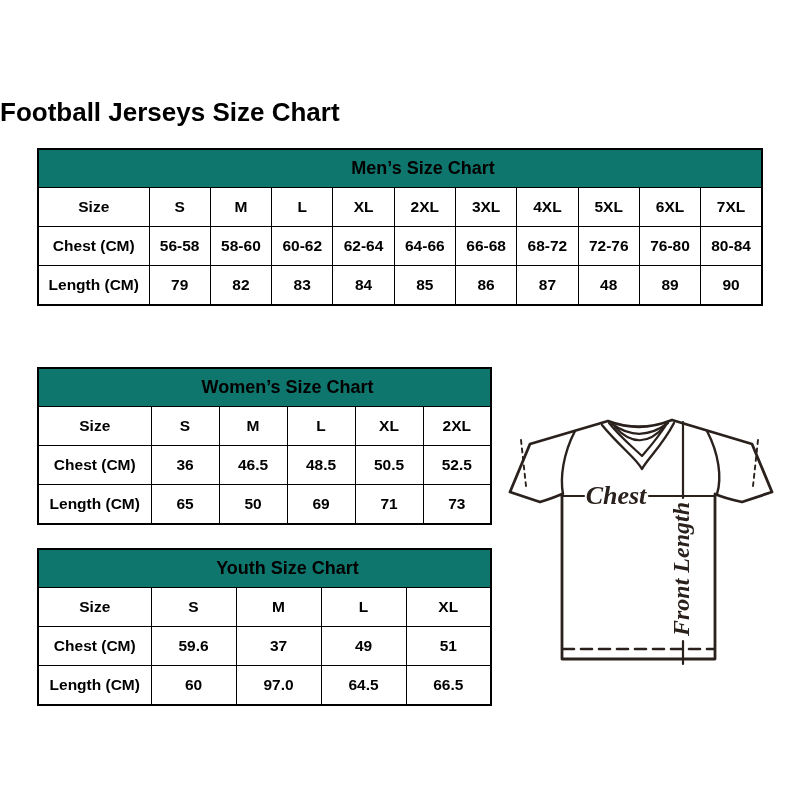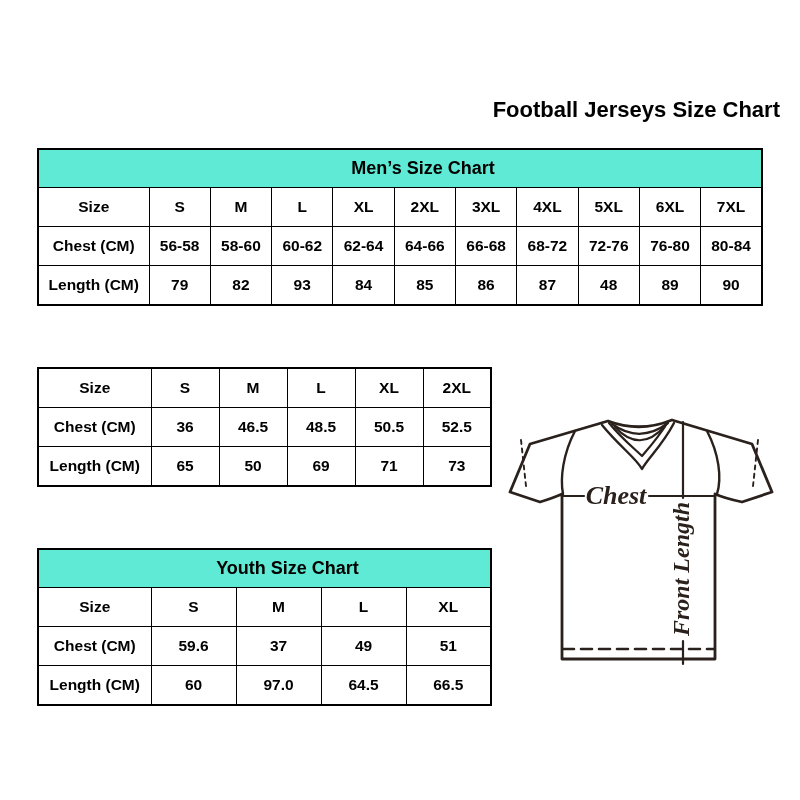--- a/index.html
+++ b/index.html
@@ -1,34 +1,34 @@
 <!DOCTYPE html>
 <html><head>
 <meta charset="utf-8">
 <style>
   html,body{margin:0;padding:0;}
   body{
     width:800px;height:800px;position:relative;background:#ffffff;overflow:hidden;
     font-family:"Liberation Sans",sans-serif;color:#000;
   }
   .page-title{
-    position:absolute;left:0;top:97px;width:780px;text-align:right;
-    font-size:22px;font-weight:bold;color:#000;
+    position:absolute;left:0;top:97px;width:780px;text-align:left;
+    font-size:26px;font-weight:bold;color:#000;
   }
   table.size-table{
     position:absolute;border-collapse:collapse;table-layout:fixed;
     background:#fff;border:2px solid #000;
     font-family:"Liberation Sans",sans-serif;font-weight:bold;color:#000;
   }
   table.size-table td{
     border:1.5px solid #000;text-align:center;vertical-align:middle;
     font-size:15.5px;height:38px;padding:0 2px;overflow:hidden;white-space:nowrap;
   }
   table.size-table tr.title-row td{
-    background:#5eead4;font-size:18px;height:37px;padding-left:48px;
+    background:#0f766e;font-size:18px;height:37px;padding-left:48px;
   }
   #mens-table{left:37px;top:148px;width:726px;}
   #womens-table{left:37px;top:367px;width:455px;}
   #youth-table{left:37px;top:548px;width:455px;border-radius:25px;}
   .jersey-svg{position:absolute;left:500px;top:392px;}
   .jersey-line{fill:none;stroke:#2a211d;stroke-linecap:round;stroke-linejoin:round;}
   .jersey-text{
     font-family:"Liberation Serif",serif;font-style:italic;font-weight:bold;fill:#2a211d;
   }
 </style>
@@ -78,21 +78,21 @@
         <td>66-68</td>
         <td>68-72</td>
         <td>72-76</td>
         <td>76-80</td>
         <td>80-84</td>
       </tr>
       <tr>
         <td>Length (CM)</td>
         <td>79</td>
         <td>82</td>
-        <td>93</td>
+        <td>83</td>
         <td>84</td>
         <td>85</td>
         <td>86</td>
         <td>87</td>
         <td>48</td>
         <td>89</td>
         <td>90</td>
       </tr>
     </tbody>
   </table>
@@ -100,20 +100,23 @@
 <table class="size-table" id="womens-table">
     <colgroup>
       <col style="width: 113px;">
       <col>
       <col>
       <col>
       <col>
       <col>
     </colgroup>
     <tbody>
+      <tr class="title-row">
+        <td colspan="6">Women’s Size Chart</td>
+      </tr>
       <tr>
         <td>Size</td>
         <td>S</td>
         <td>M</td>
         <td>L</td>
         <td>XL</td>
         <td>2XL</td>
       </tr>
       <tr>
         <td>Chest (CM)</td>

